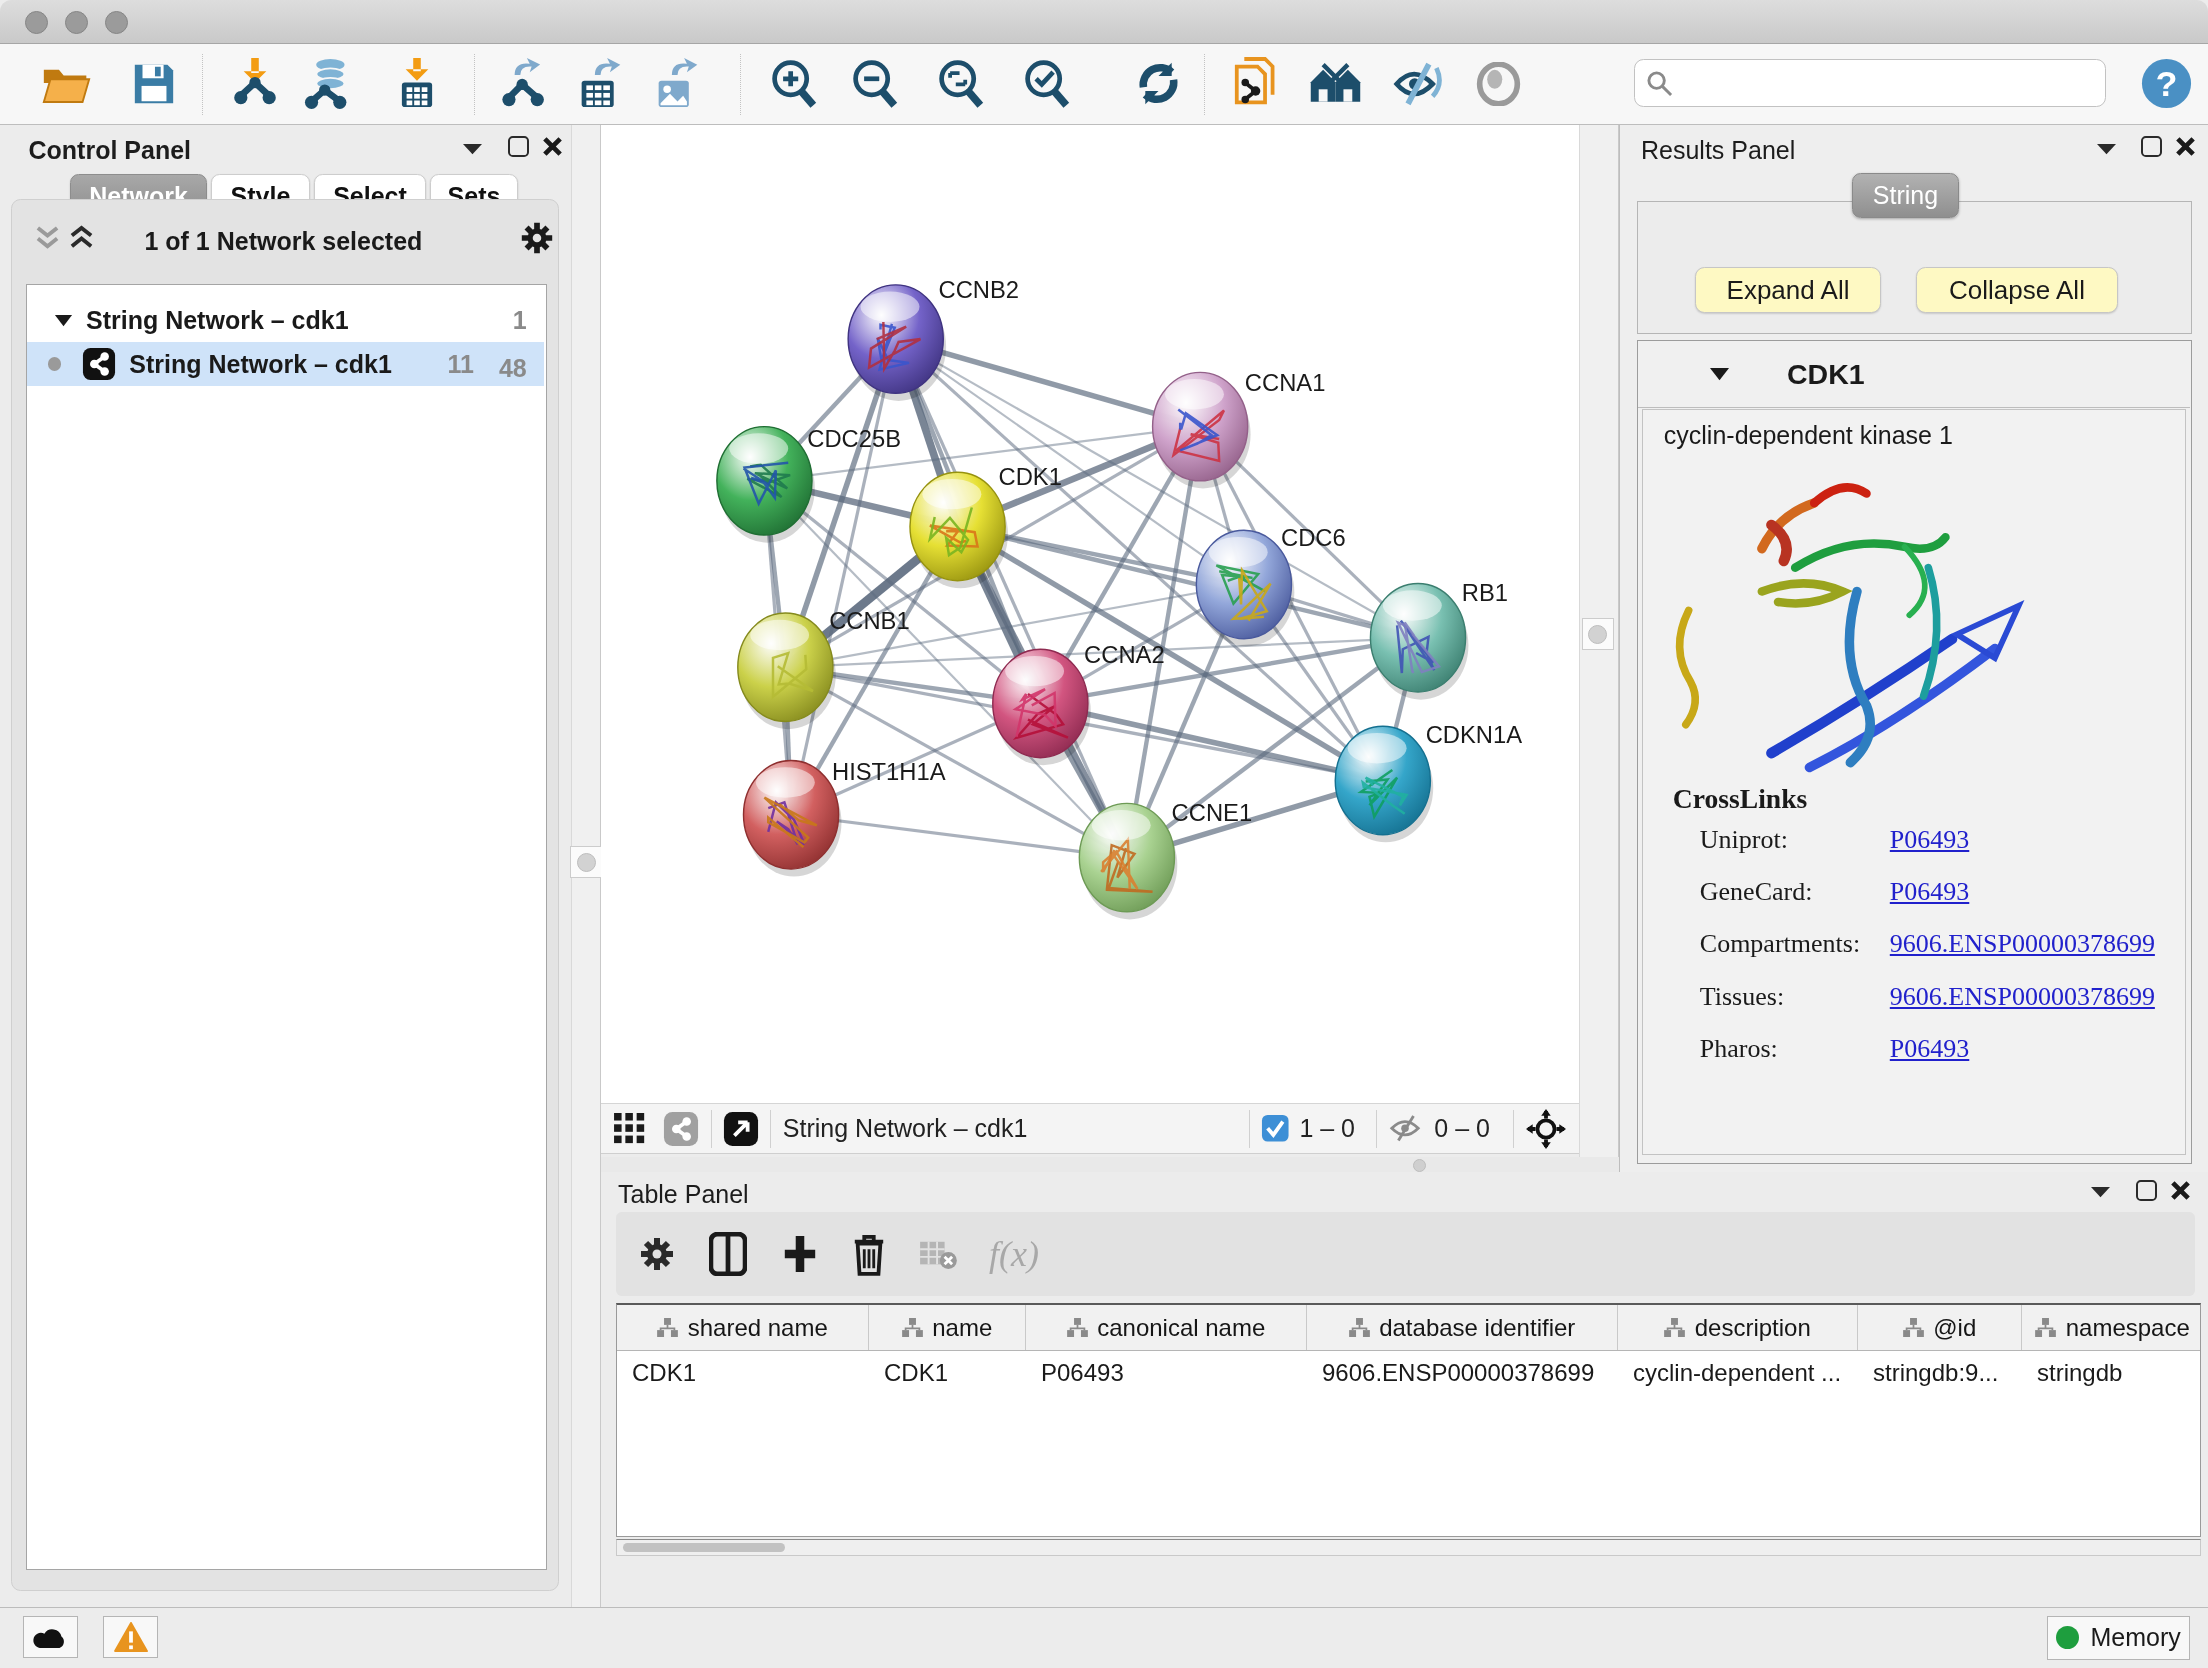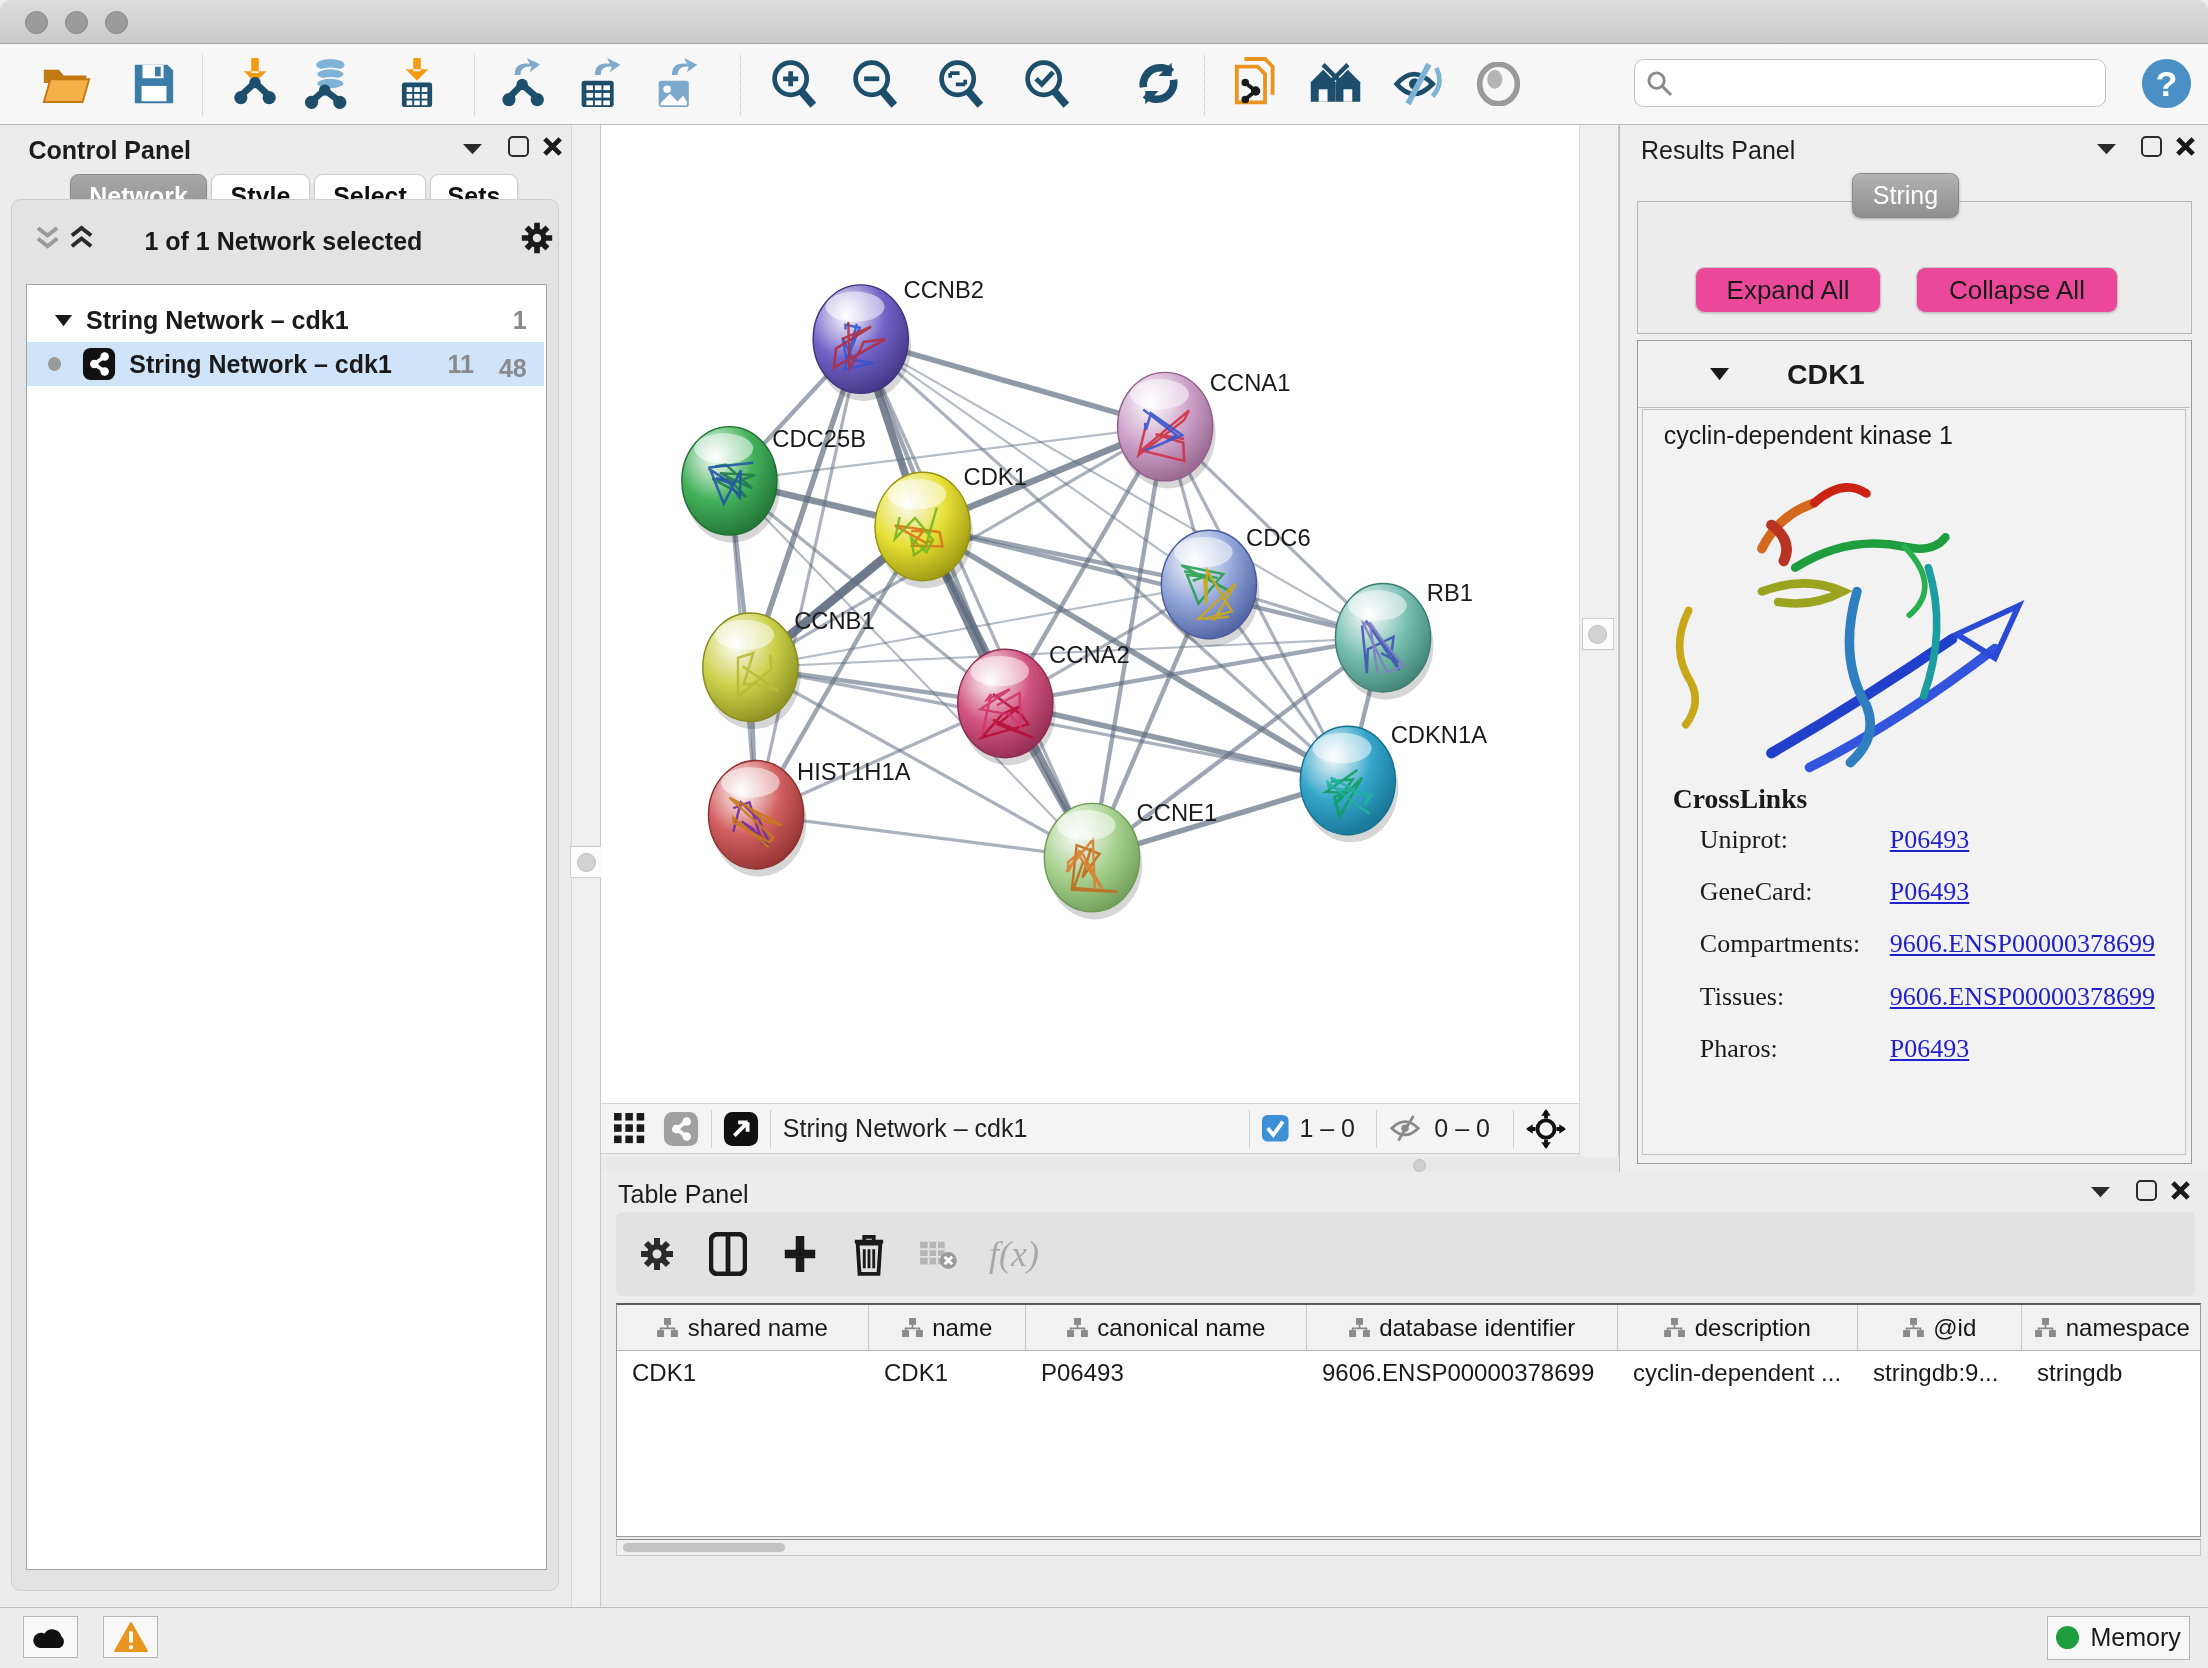--- a/index.html
+++ b/index.html
@@ -33,30 +33,30 @@
   .tree-row { left:0; width:517px; height:44px; display:flex; align-items:center; font-size:25px; }
   .tree-row.sel { background:#cfe3f9; }
   .dim { color:#8a8a8a; }
 
   
   .vdiv { background:#f0f0f0; border-left:1px solid #d9d9d9; border-right:1px solid #c9c9c9; }
   .handle { width:32px; height:32px; background:#fbfbfb; border:1px solid #cccccc; display:flex; align-items:center; justify-content:center; }
   .handle .dot { width:19px; height:19px; border-radius:50%; background:#d2d2d2; border:1px solid #bdbdbd; }
 
   
-  .canvas { left:601px; top:125px; width:978px; height:979px; background:#ffffff; }
+  .canvas { left:601px; top:125px; width:978px; height:979px; background:#ffffff;padding-left:35px; }
   .netbar { left:601px; top:1103px; width:978px; height:51px; background:#f4f4f4; border-top:1px solid #d5d5d5; border-bottom:1px solid #cfcfcf; display:flex; align-items:center; }
   .nb-sep { width:0; height:38px; border-left:1px solid #d0d0d0; margin:0 11.4px; }
   .nb-title { font-size:25px; color:#222; }
   .gaptrack { left:601px; top:1157px; width:1607px; height:15px; background:#e9e9e9; }
 
   
   .rp { left:1619px; top:125px; width:590px; height:1047px; background:#eeeeee; border-left:1.9px solid #bdbdbd; }
   .rp-box1 { left:17px; top:76px; width:555px; height:133px; background:#ececec; border:1.9px solid #b5b5b5; }
-  .rp-btn { top:65px; height:46px; background:#ec4899; border:1px solid #c6c6c6; border-radius:9.5px; font-size:26px; display:flex; align-items:center; justify-content:center; box-shadow:0 1px 1.9px rgba(0,0,0,.15); }
+  .rp-btn { top:65px; height:46px; background:#fef9c3; border:1px solid #c6c6c6; border-radius:9.5px; font-size:26px; display:flex; align-items:center; justify-content:center; box-shadow:0 1px 1.9px rgba(0,0,0,.15); }
   .rp-tab { left:232px; top:48px; width:107px; height:45px; background:linear-gradient(#b2b2b2,#8f8f8f); border:1px solid #8a8a8a; border-radius:8.6px; color:#fff; font-size:25px; display:flex; align-items:center; justify-content:center; box-shadow:0 1px 2.9px rgba(0,0,0,.3); }
   .rp-box2 { left:17px; top:215px; width:555px; height:824px; background:#f0f0f0; border:1.9px solid #9c9c9c; }
   .rp-sec-hdr { left:0; top:0; width:552px; height:67px; border-bottom:1px solid #bdbdbd; display:flex; align-items:center; }
   .rp-inner { left:3.8px; top:68px; width:544px; height:746px; background:#f2f2f2; border:1px solid #c3c3c3; }
   .gene-name { font-size:28.5px; font-weight:bold; }
   .gene-desc { font-size:25px; }
   .serif { font-family:"Liberation Serif", serif; }
   .xl-title { font-size:27.6px; font-weight:bold; }
   .xl-row { position:absolute; left:57px; font-size:26px; width:476px; }
   .xl-label { display:inline-block; width:190px; }

